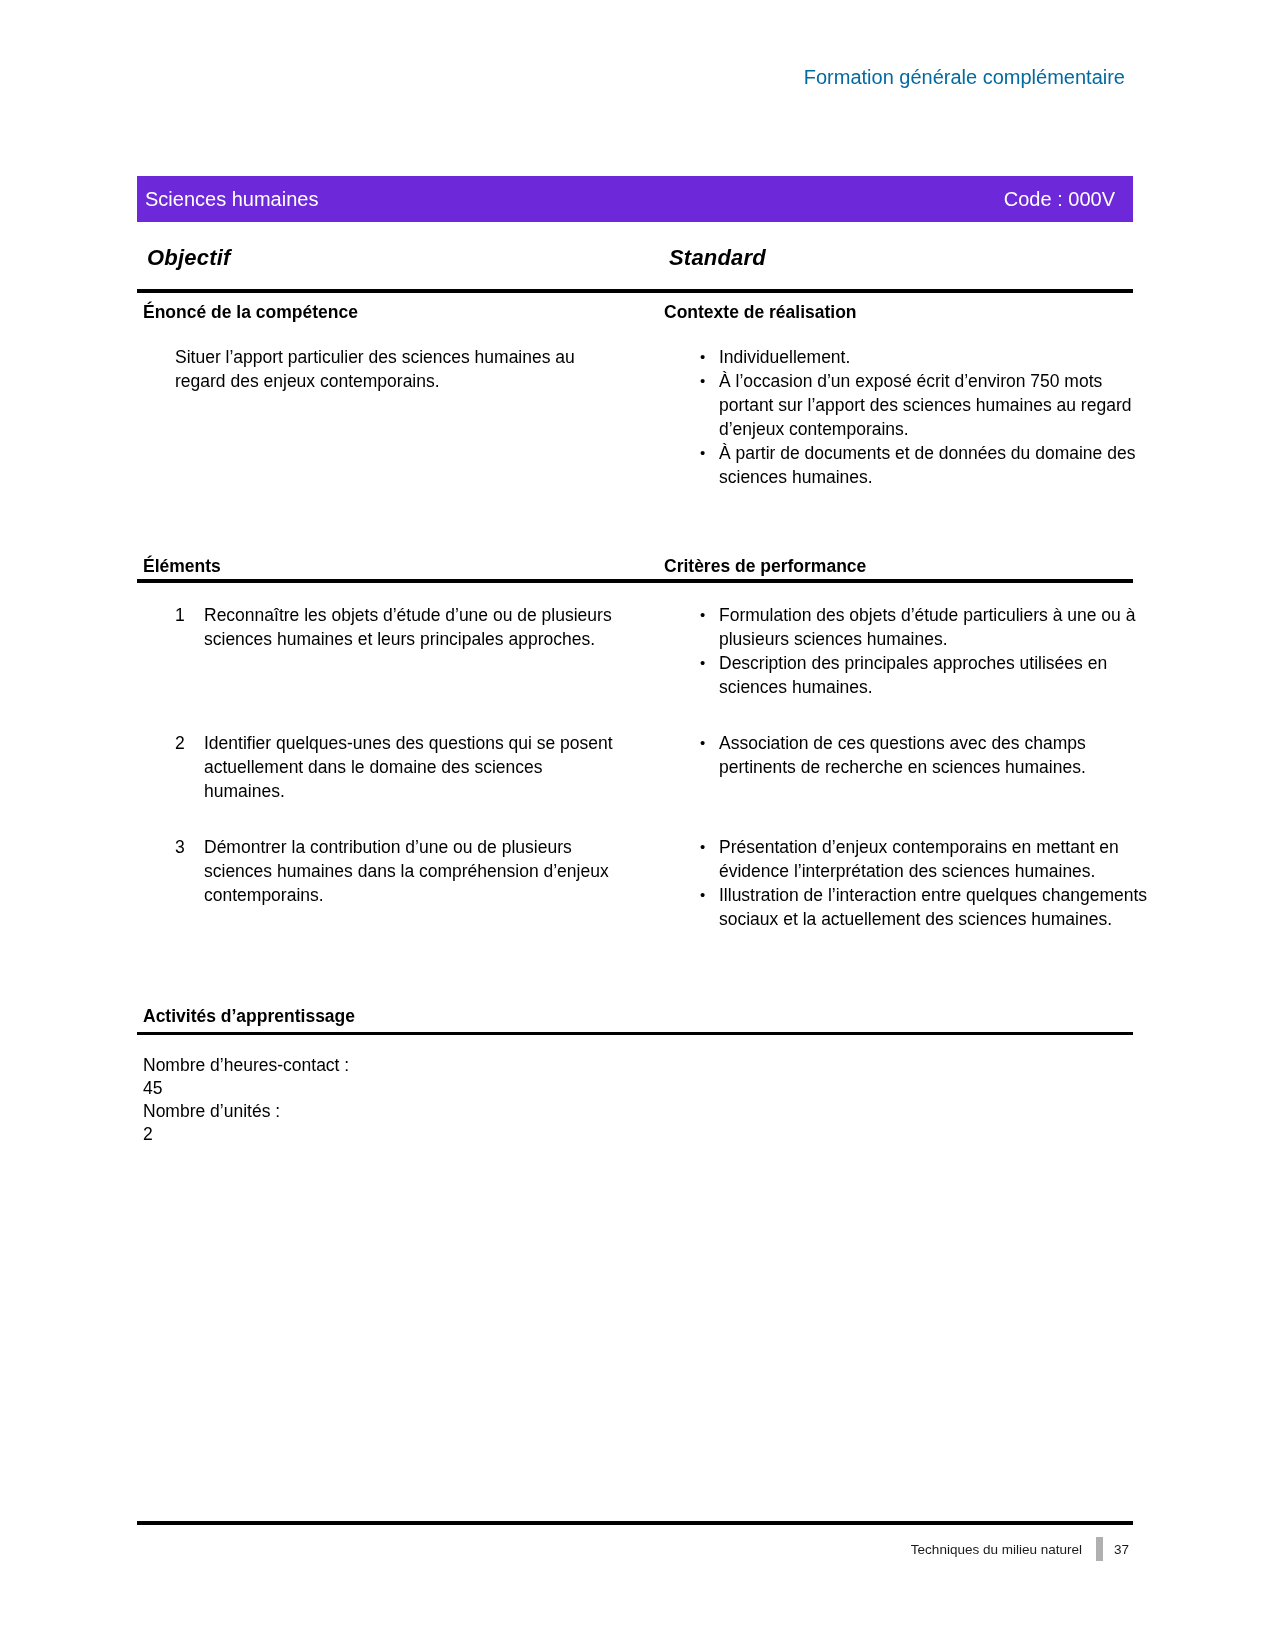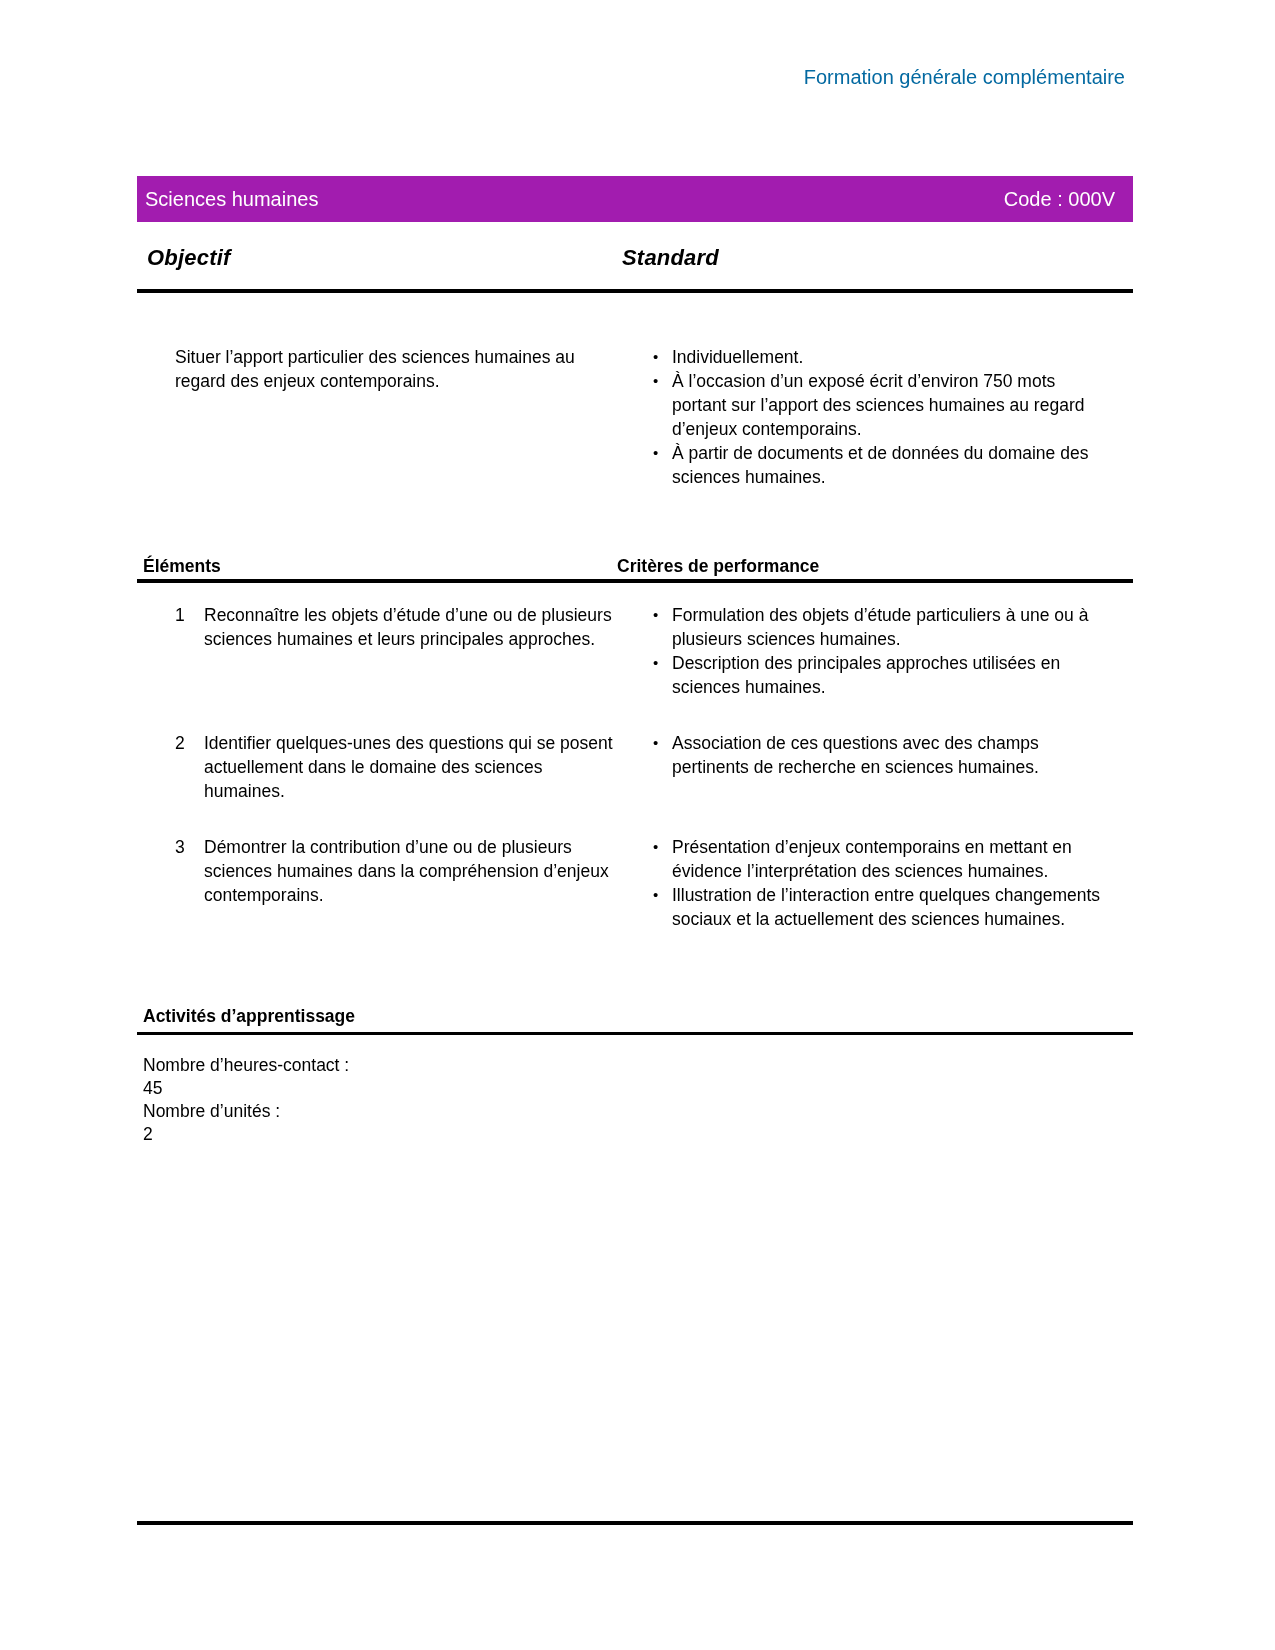--- a/index.html
+++ b/index.html
@@ -16,27 +16,27 @@
   .header-note{
     top:66px;
     text-align:right;
     padding-right:8px;
     font-size:20px;
     color:#0369a1;
   }
 
   .title-bar{
     top:176px;height:46px;
-    background:#a21caf;color:#fff;
+    background:#6d28d9;color:#fff;
     display:flex;align-items:center;justify-content:space-between;
     padding:0 18px 0 8px;
     font-size:20px;
   }
 
-  .two-col{display:grid;grid-template-columns:480px 1fr;}
+  .two-col{display:grid;grid-template-columns:480px 1fr;gap:47px;}
 
   .objstd{
     top:245px;
     font-size:22px;font-weight:bold;font-style:italic;
     letter-spacing:0.2px;
   }
   .objstd .c1{padding-left:10px;}
   .objstd .c2{padding-left:5px;}
 
   .rule{background:#000;}
@@ -95,20 +95,24 @@
     <span>Code : 000V</span>
   </div>
 
   <div class="abs objstd two-col">
     <span class="c1">Objectif</span>
     <span class="c2">Standard</span>
   </div>
 
   <div class="abs rule rule1"></div>
 
+  <div class="abs subheads1 two-col">
+    <span class="c1 subhead">Énoncé de la compétence</span>
+    <span class="subhead">Contexte de réalisation</span>
+  </div>
 
   <div class="abs body1 two-col body-text">
     <div class="c1">Situer l’apport particulier des sciences humaines au regard des enjeux contemporains.</div>
     <div>
       <ul class="bullets">
         <li>
           <span class="dot">•</span>
           <span class="btxt">Individuellement.</span>
         </li>
         <li>
@@ -196,14 +200,19 @@
       <span>45</span>
     </div>
     <div class="arow">
       <span class="albl">Nombre d’unités :</span>
       <span>2</span>
     </div>
   </div>
 
   <div class="abs rule rule4"></div>
 
+  <div class="abs footer">
+    <span>Techniques du milieu naturel</span>
+    <span class="sep"></span>
+    <span>37</span>
+  </div>
 
 </div>
 
 </body></html>

